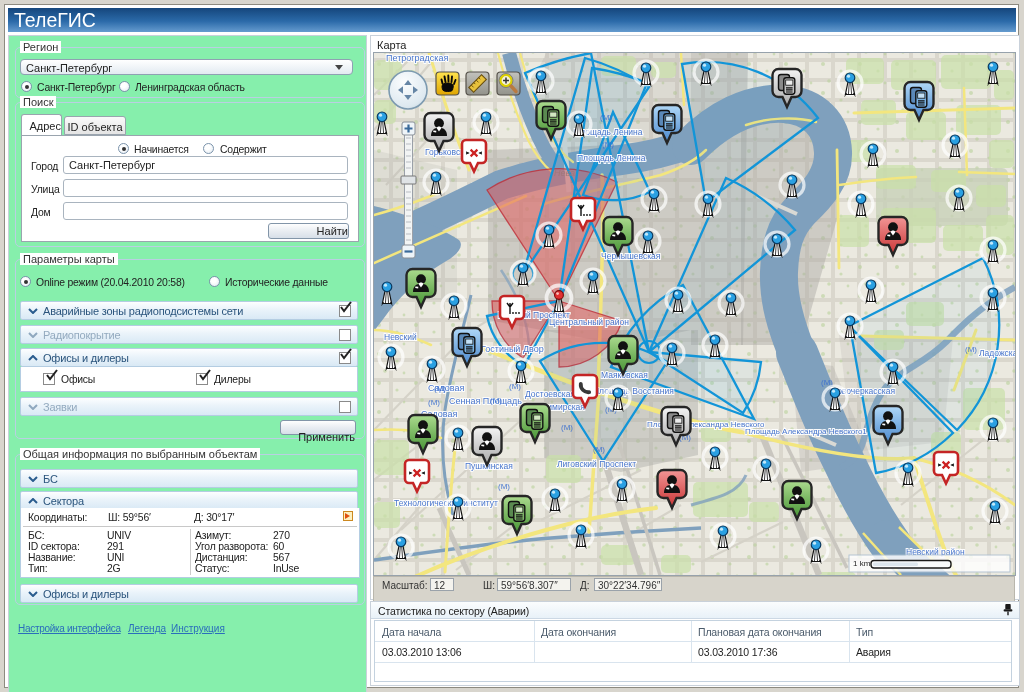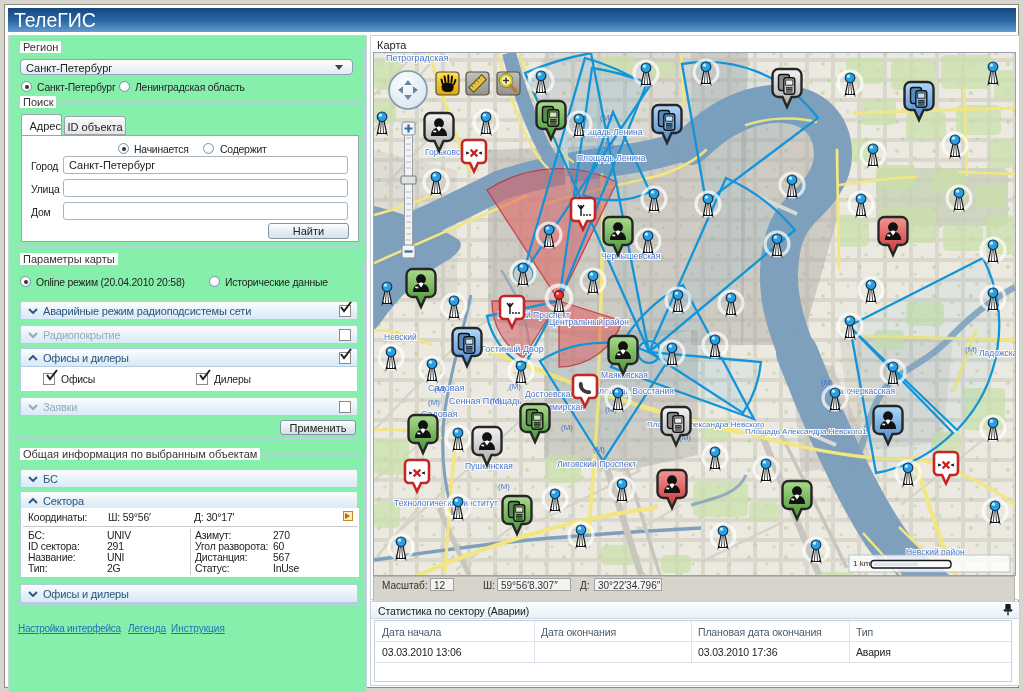--- a/index.html
+++ b/index.html
@@ -3,21 +3,21 @@
 *{margin:0;padding:0;box-sizing:border-box}
 html,body{width:1024px;height:692px;overflow:hidden}
 body{font-family:"Liberation Sans",sans-serif;background:#d8d5cd;position:relative}
 #frame{position:absolute;left:4px;top:4px;width:1015px;height:684px;background:#fff;border:1px solid #8d8a80}
 #hdr{position:absolute;left:3px;top:3px;width:1008px;height:24px;background:linear-gradient(#15467c,#2b6aa9 55%,#659bcf);color:#fff;font-size:19.5px;line-height:24px;padding:0 0 0 6px}
 #hdr b{font-weight:normal}
 #left{position:absolute;left:3px;top:30px;width:359px;height:677px;border:1px solid #c9d1da;background:#86efac}
 .fs{position:absolute;border:1px solid #b9cfe2;border-radius:5px}
 .fs>.lg{position:absolute;top:-7px;left:4px;background:#fff;padding:0 3px;font-size:11px;color:#333}
 .inp{position:absolute;border:1px solid #a9b4bf;border-radius:3px;background:#fff;font-size:11px;color:#222;padding:2px 0 0 5px}
-.btn{position:absolute;border:1px solid #8295a8;border-radius:3px;background:linear-gradient(#fefefe,#e9edf2 50%,#d7dfe8);font-size:11px;color:#222;text-align:center}
+.btn{position:absolute;border:1px solid #8295a8;border-radius:3px;background:linear-gradient(#fefefe,#e9edf2 50%,#d7dfe8);font-size:11px;color:#222;text-align:right}
 .radio{position:absolute;width:11px;height:11px;border:1px solid #7b93ab;border-radius:50%;background:radial-gradient(circle at 40% 35%,#fff 30%,#dfe8f0)}
 .radio.on:after{content:"";position:absolute;left:2.5px;top:2.5px;width:4px;height:4px;border-radius:50%;background:#333}
 .lab{position:absolute;font-size:10.4px;letter-spacing:-0.2px;color:#222;white-space:nowrap}
 .bar{position:absolute;left:4px;width:338px;height:19px;border:1px solid #b4cde2;background:linear-gradient(#fdfeff,#eaf3fa 45%,#d9e9f5);border-radius:2px}
 .bar .t{position:absolute;left:22px;top:3px;font-size:11px;letter-spacing:-0.2px;color:#2a547c}
 .bar.dis .t{color:#93aabf}
 .chev{position:absolute;left:7px;top:6px}
 .cb{position:absolute;width:12px;height:12px;border:1px solid #8a8a8a;background:#fff}
 .cbx{position:absolute}
 .link{position:absolute;font-size:11px;color:#2a6ebb;text-decoration:underline;white-space:nowrap}
@@ -75,21 +75,21 @@
   <div class="fs" style="left:6px;top:223px;width:350px;height:180px">
     <span class="lg">Параметры карты</span>
     <div class="radio on" style="left:4px;top:16px"></div>
         <div class="lab" style="left:20px;top:17px">Online режим (20.04.2010 20:58)</div>
     <div class="radio" style="left:193px;top:16px"></div>
         <div class="lab" style="left:209px;top:17px">Исторические данные</div>
     <div class="bar" style="top:41px">
       <svg class="chev" width="10" height="6">
             <path d="M1,1 L5,5 L9,1" stroke="#2a5c8e" stroke-width="2" fill="none"></path>
           </svg>
-      <span class="t">Аварийные режим радиоподсистемы сети</span>
+      <span class="t">Аварийные зоны радиоподсистемы сети</span>
       <span class="cb" style="right:6px;top:3px"></span>
       <svg class="cbx" style="right:3px;top:-3px" width="16" height="16">
             <path d="M3,8 L6,12 L13,3" stroke="#222" stroke-width="2" fill="none"></path>
           </svg>
     </div>
     <div class="bar dis" style="top:65px">
       <svg class="chev" width="10" height="6">
             <path d="M1,1 L5,5 L9,1" stroke="#8fa8bf" stroke-width="2" fill="none"></path>
           </svg>
       <span class="t">Радиопокрытие</span>
@@ -117,21 +117,21 @@
           </svg>
       <span class="lab" style="left:193px;top:7px">Дилеры</span>
     </div>
     <div class="bar dis" style="top:137px">
       <svg class="chev" width="10" height="6">
             <path d="M1,1 L5,5 L9,1" stroke="#8fa8bf" stroke-width="2" fill="none"></path>
           </svg>
       <span class="t">Заявки</span>
       <span class="cb" style="right:6px;top:3px"></span>
     </div>
-    <div class="btn" style="left:264px;top:160px;width:76px;height:15px;padding-top:1px">Применить</div>
+    <div class="btn" style="left:264px;top:160px;width:76px;height:15px;padding-top:10px">Применить</div>
   </div>
 
   <div class="fs" style="left:6px;top:418px;width:350px;height:151px">
     <span class="lg">Общая информация по выбранным объектам</span>
     <div class="bar" style="top:14px">
       <svg class="chev" width="10" height="6">
             <path d="M1,1 L5,5 L9,1" stroke="#2a5c8e" stroke-width="2" fill="none"></path>
           </svg>
       <span class="t">БС</span>
     </div>

